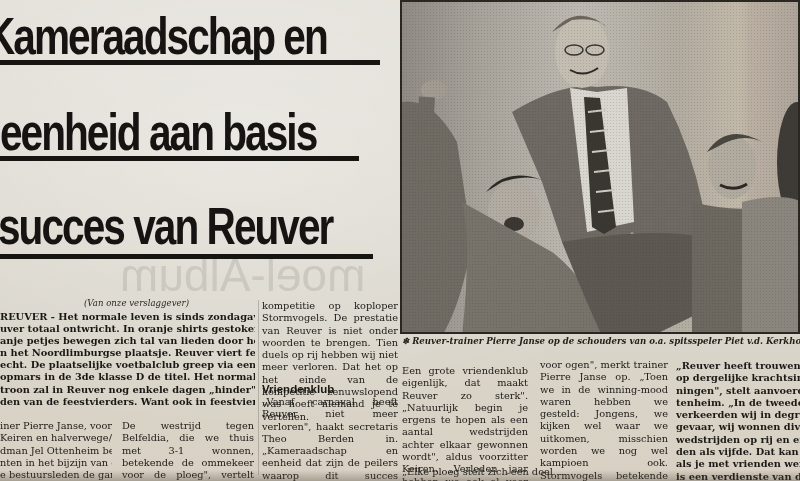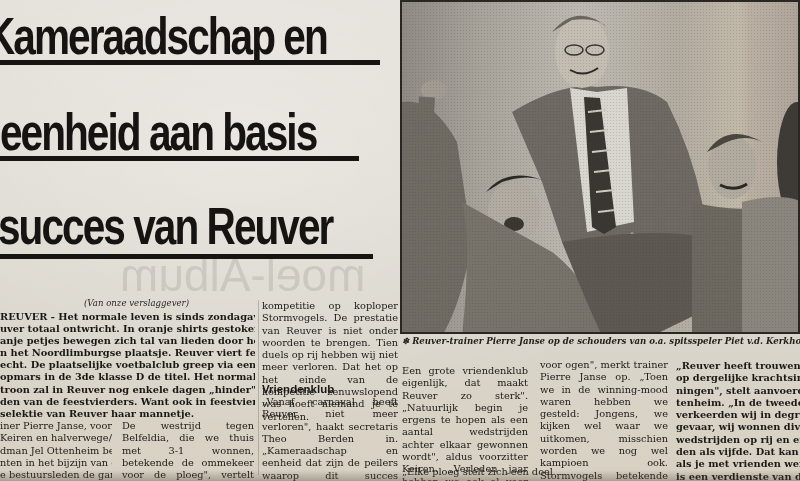--- a/index.html
+++ b/index.html
@@ -216,21 +216,20 @@
 
 <div class="lead">
   <div>REUVER - Het normale leven is sinds zondagavond in</div>
   <div>uver totaal ontwricht. In oranje shirts gestoken en met</div>
   <div>anje petjes bewegen zich tal van lieden door het centrum</div>
   <div>n het Noordlimburgse plaatsje. Reuver viert feest en</div>
   <div>echt. De plaatselijke voetbalclub greep via een geslaag-</div>
   <div>opmars in de 3de klasse D de titel. Het normale levens-</div>
   <div>troon zal in Reuver nog enkele dagen „hinder" onder-</div>
   <div>den van de feestvierders. Want ook in feestvieren staat</div>
-  <div>selektie van Reuver haar mannetje.</div>
 </div>
 
 <div class="col c-left">
   <div>iner Pierre Janse, voorzit-</div>
   <div> Keiren  en  halverwege/</div>
   <div>dman Jel Ottenheim be-</div>
   <div>nten in het bijzijn van en-</div>
   <div>e  bestuursleden  de gang</div>
 
 </div>

